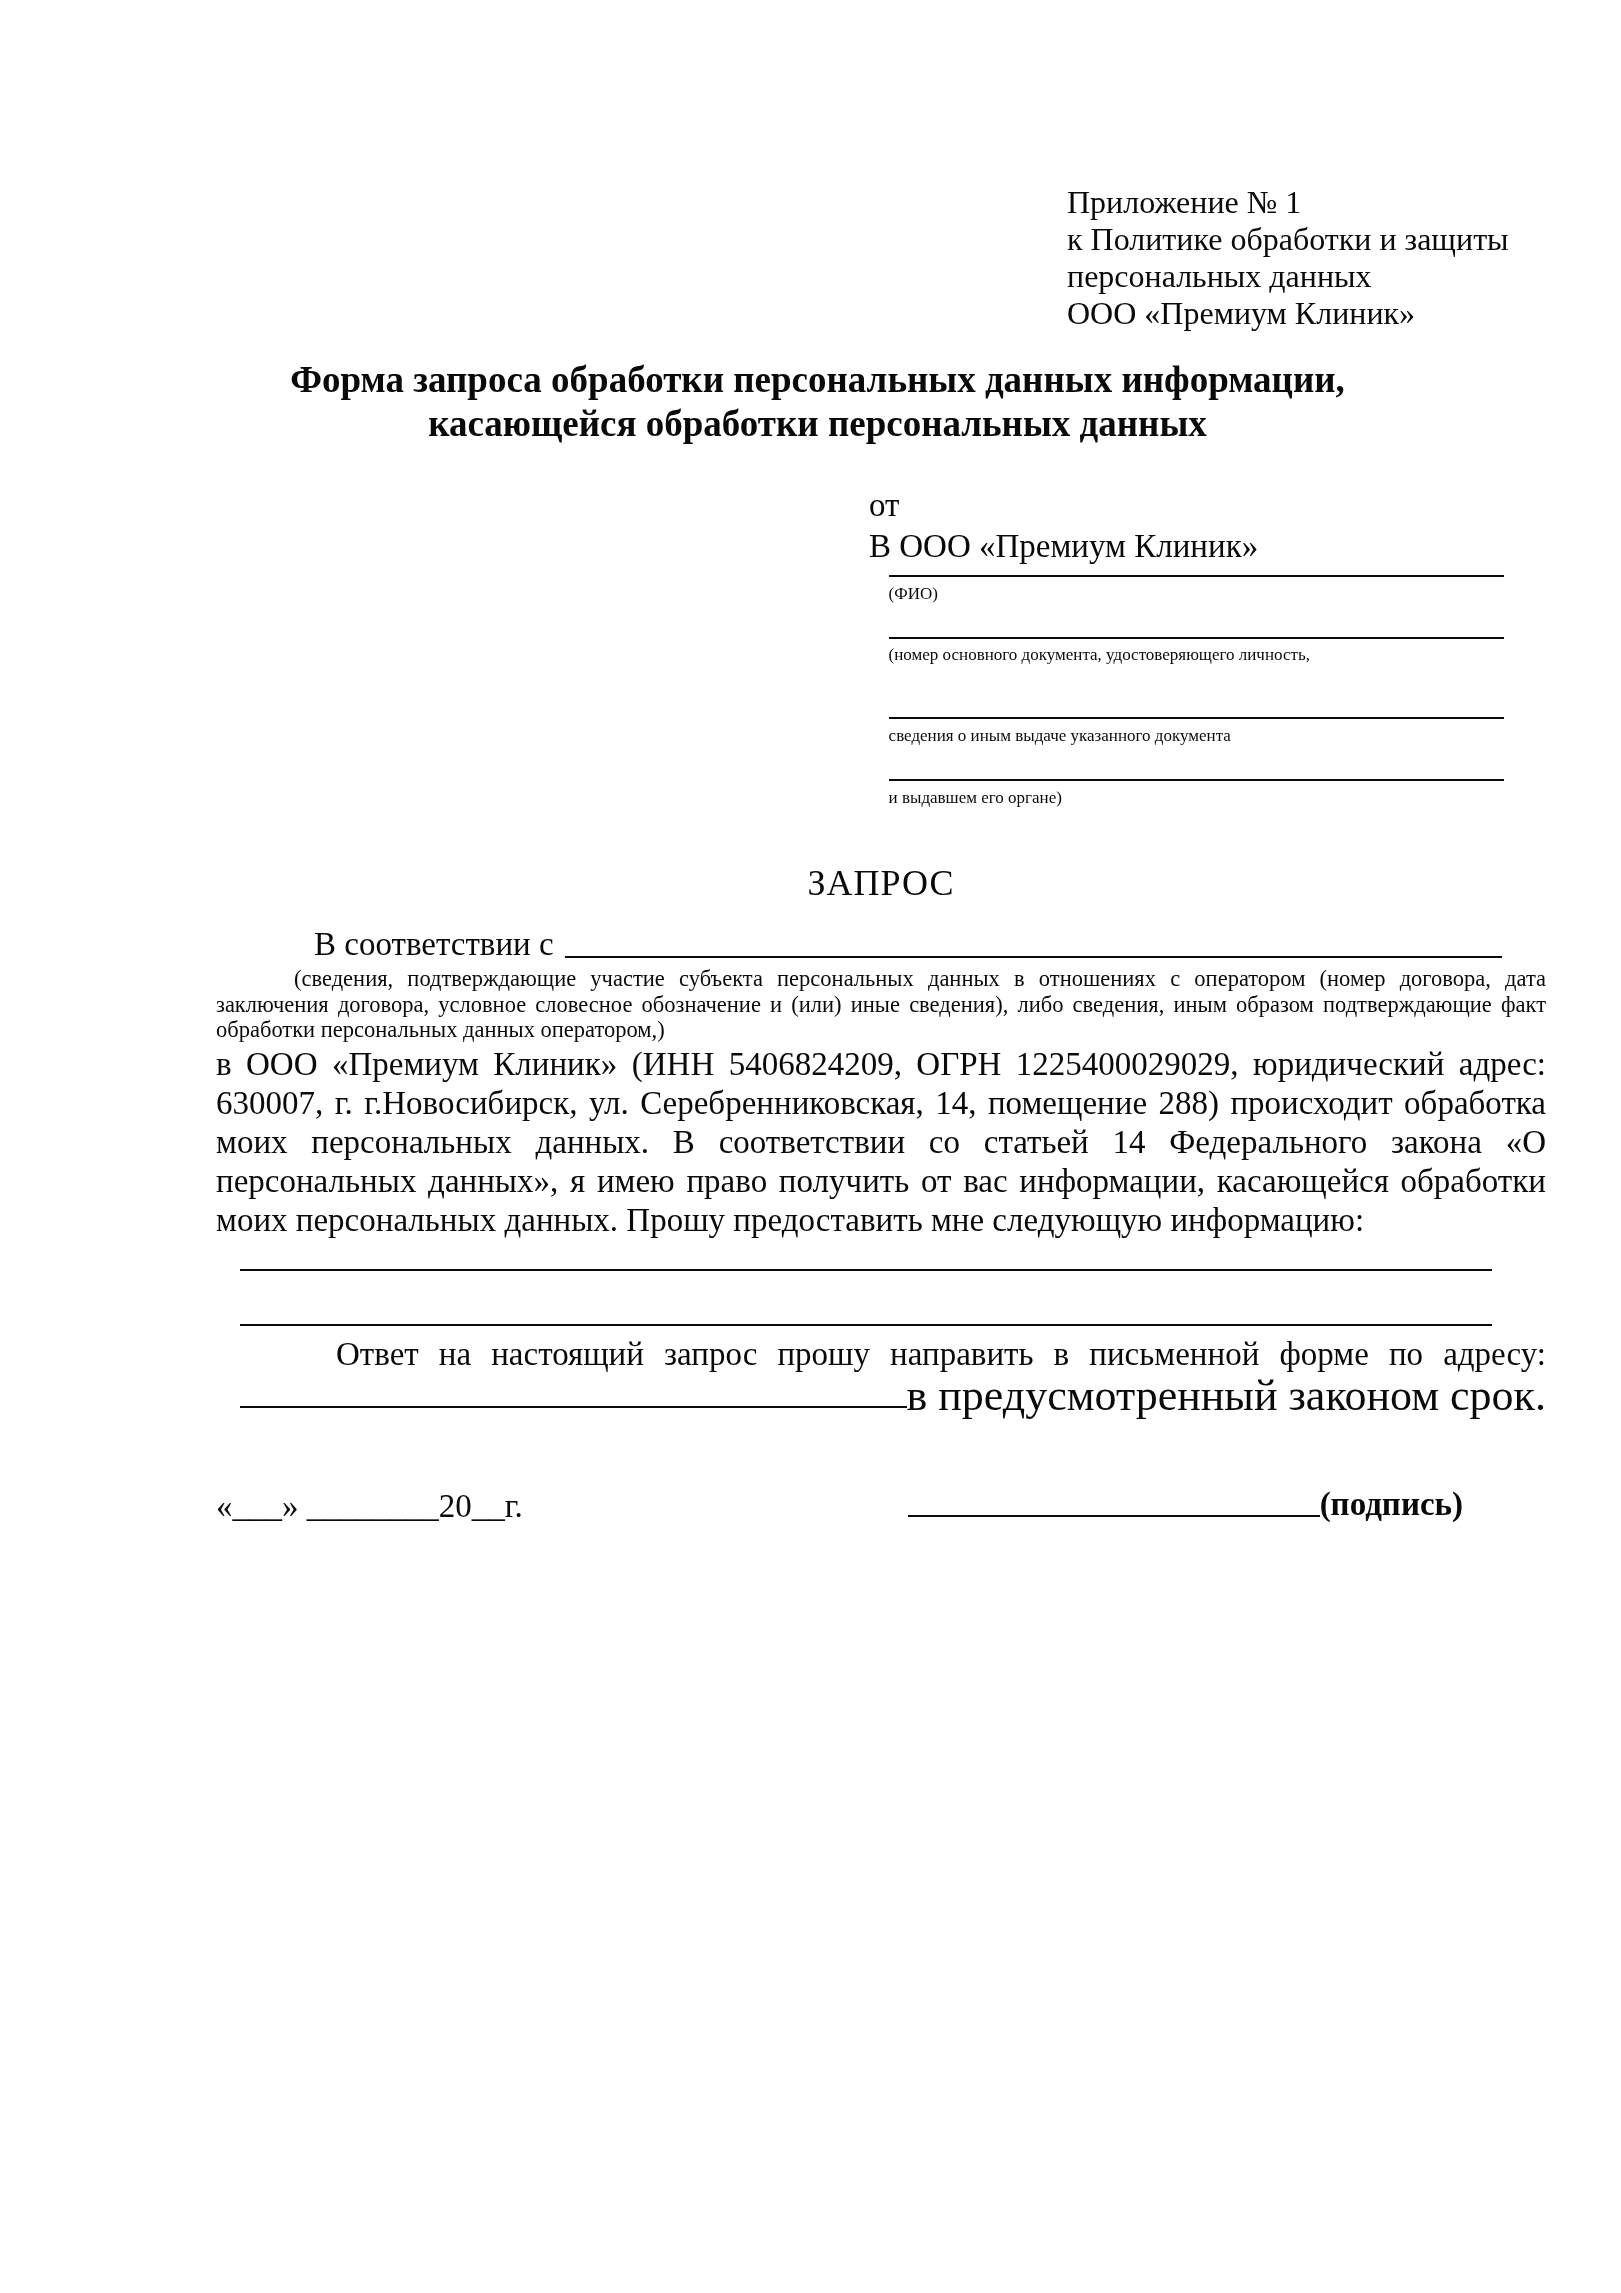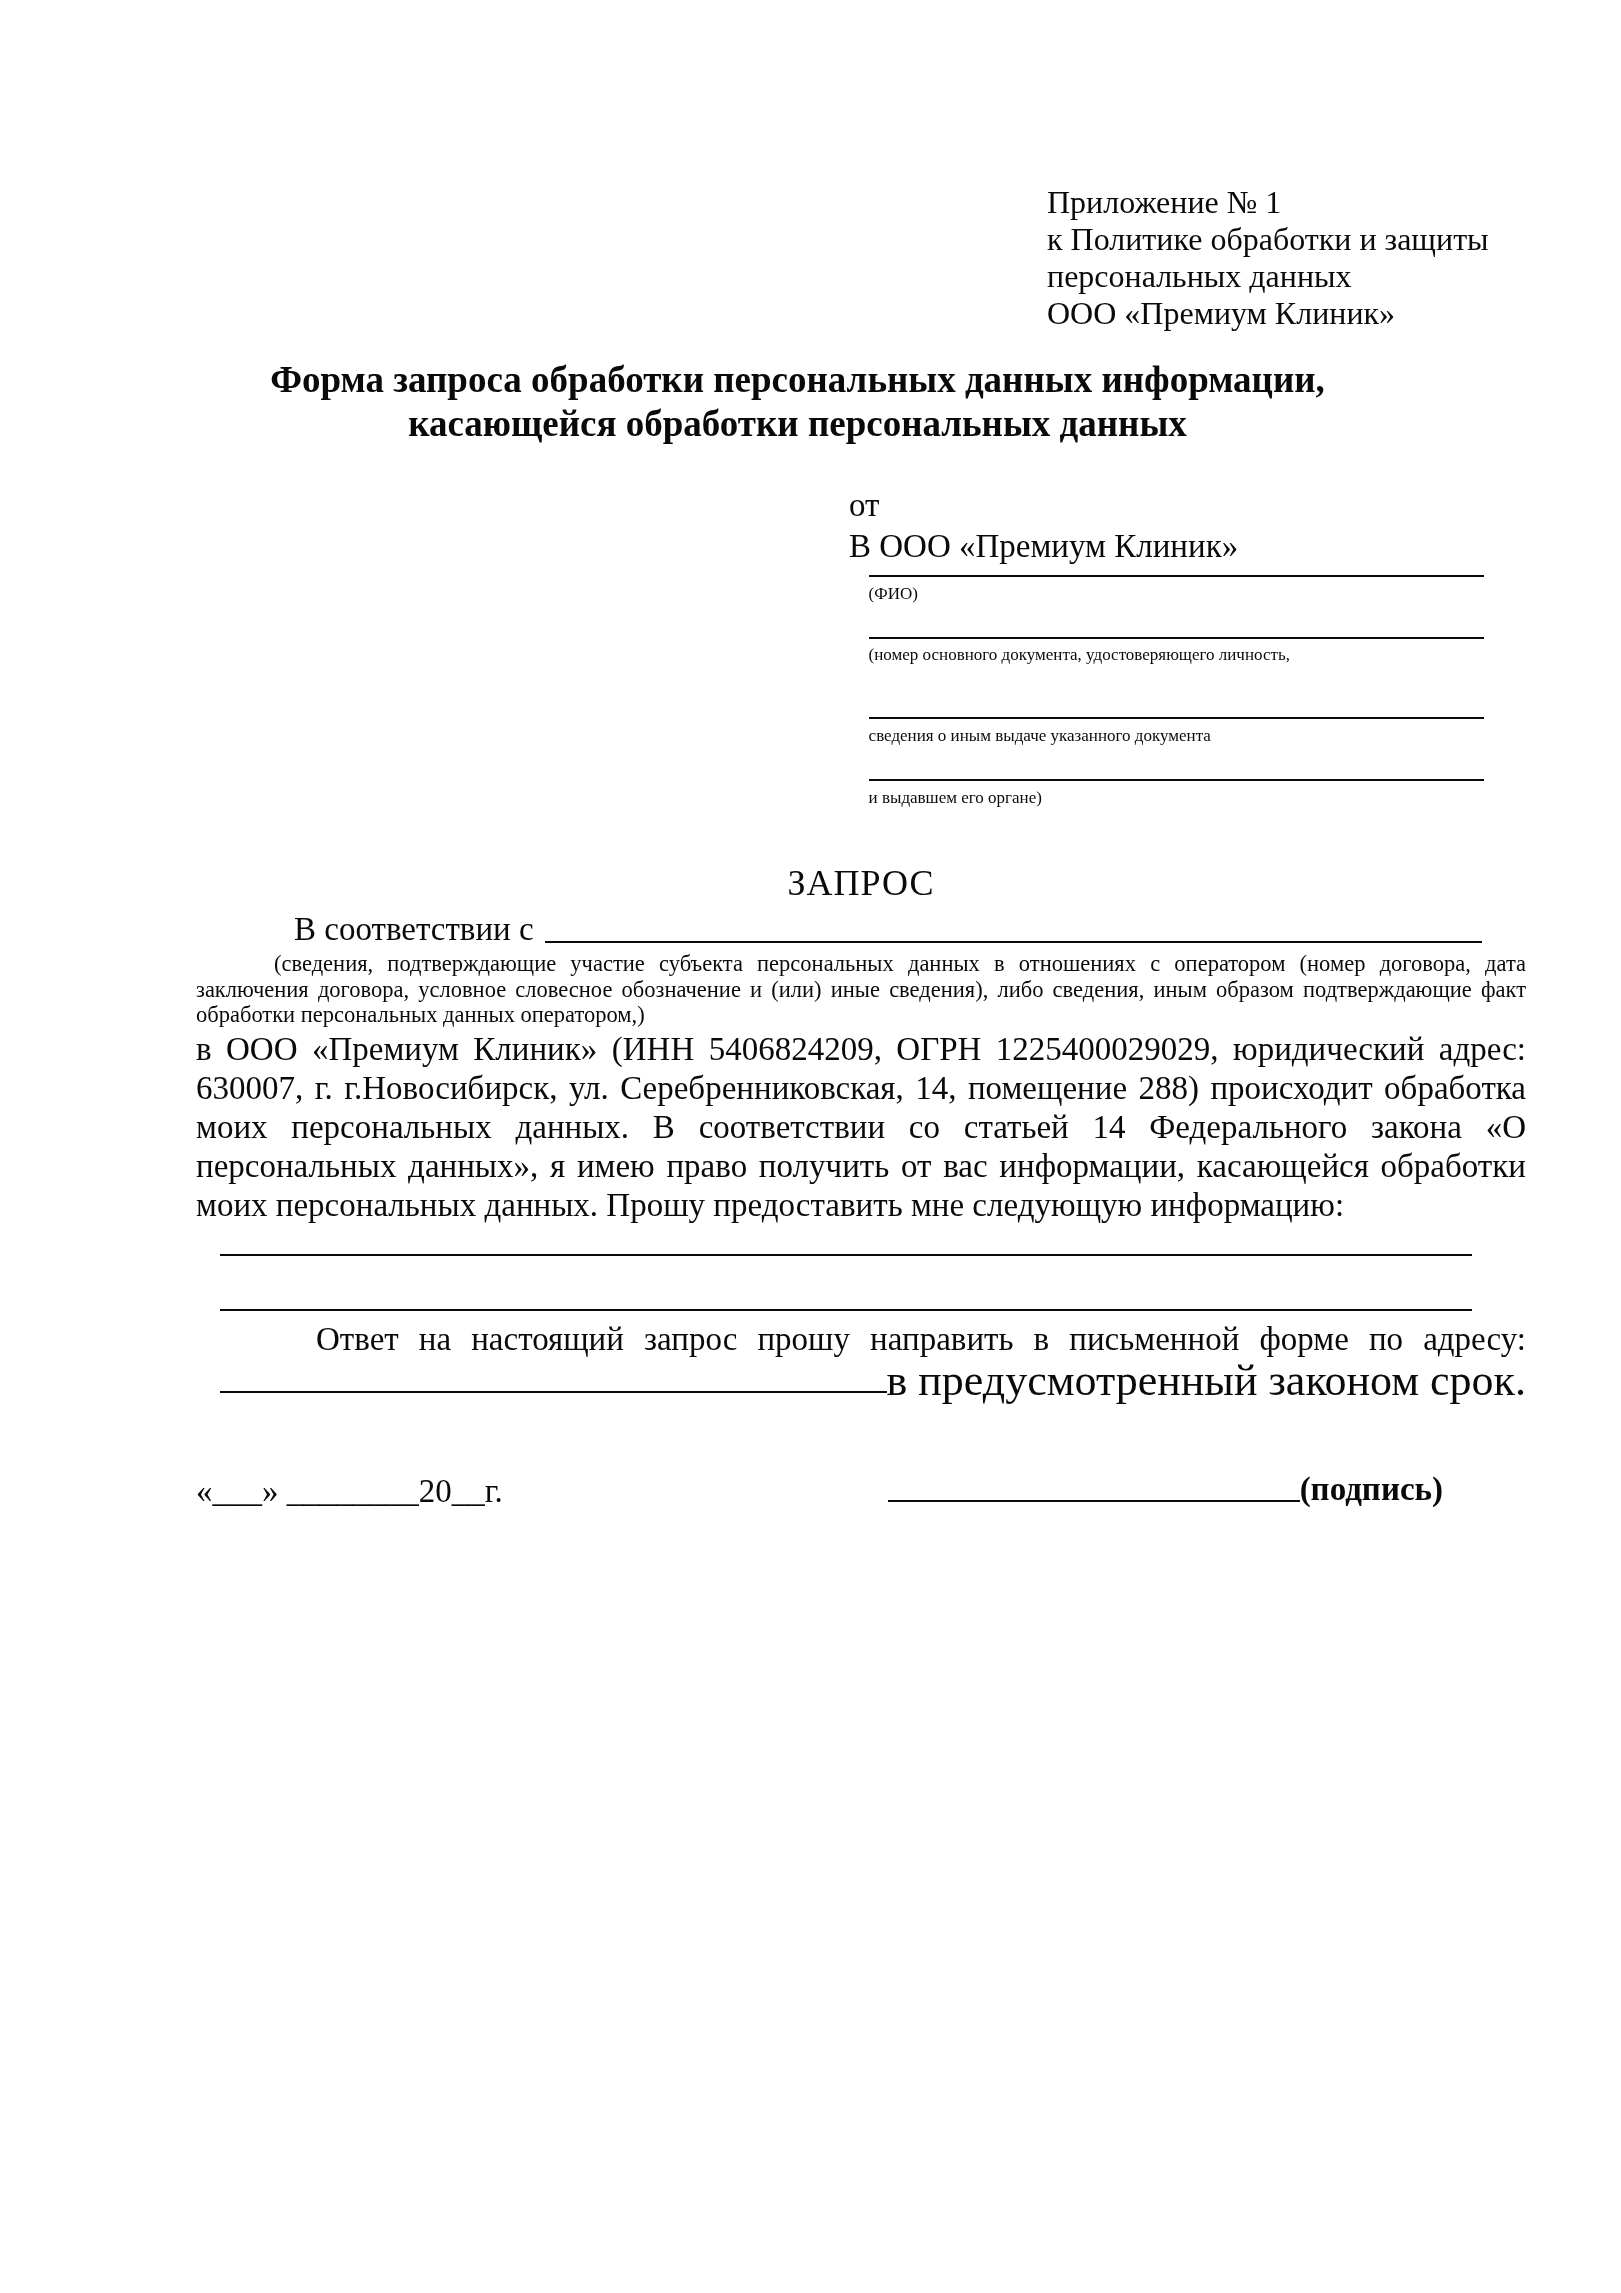--- a/index.html
+++ b/index.html
@@ -4,21 +4,21 @@
 <style>
   html,body{margin:0;padding:0;background:#ffffff;}
   .page{
     position:relative;
     width:1621px;height:2294px;
     background:#ffffff;
     color:#0a0a0a;
     font-family:"Liberation Serif","DejaVu Serif",serif;
     overflow:hidden;
   }
-  .content{position:absolute;left:196px;top:0;width:1330px;}
+  .content{position:absolute;left:216px;top:0;width:1330px;}
 
   
   .appendix{margin-top:184px;margin-left:851px;font-size:32px;line-height:37px;}
 
   
   .title{
     margin-top:25.5px;margin-left:-127px;
     font-size:37px;font-weight:bold;line-height:44px;
     text-align:center;
   }
@@ -30,21 +30,21 @@
   .addr-field.f1 .addr-line{margin-top:8.8px;}
   .addr-field.f2 .addr-line{margin-top:29px;}
   .addr-field.f3 .addr-line{margin-top:48px;}
   .addr-field.f4 .addr-line{margin-top:30px;}
   .addr-caption{font-size:17px;line-height:27.4px;text-align:left;margin-top:2.9px;}
 
   
   .heading{margin-top:53px;font-size:36px;line-height:39px;text-align:center;letter-spacing:1px;}
 
   
-  .basis-row{display:flex;margin-top:5px;margin-left:98px;margin-right:44px;font-size:33px;line-height:43px;}
+  .basis-row{display:flex;margin-top:20px;margin-left:98px;margin-right:44px;font-size:33px;line-height:43px;}
   .basis-label{white-space:nowrap;padding-right:11.8px;}
   .fill{flex:1;border-bottom:2.9px solid #0a0a0a;margin-bottom:8.8px;}
 
   
   .note{font-size:22.5px;line-height:25.5px;text-align:justify;text-indent:78px;}
 
   
   .body-par{margin-top:2px;font-size:33px;line-height:39px;text-align:justify;}
 
   

